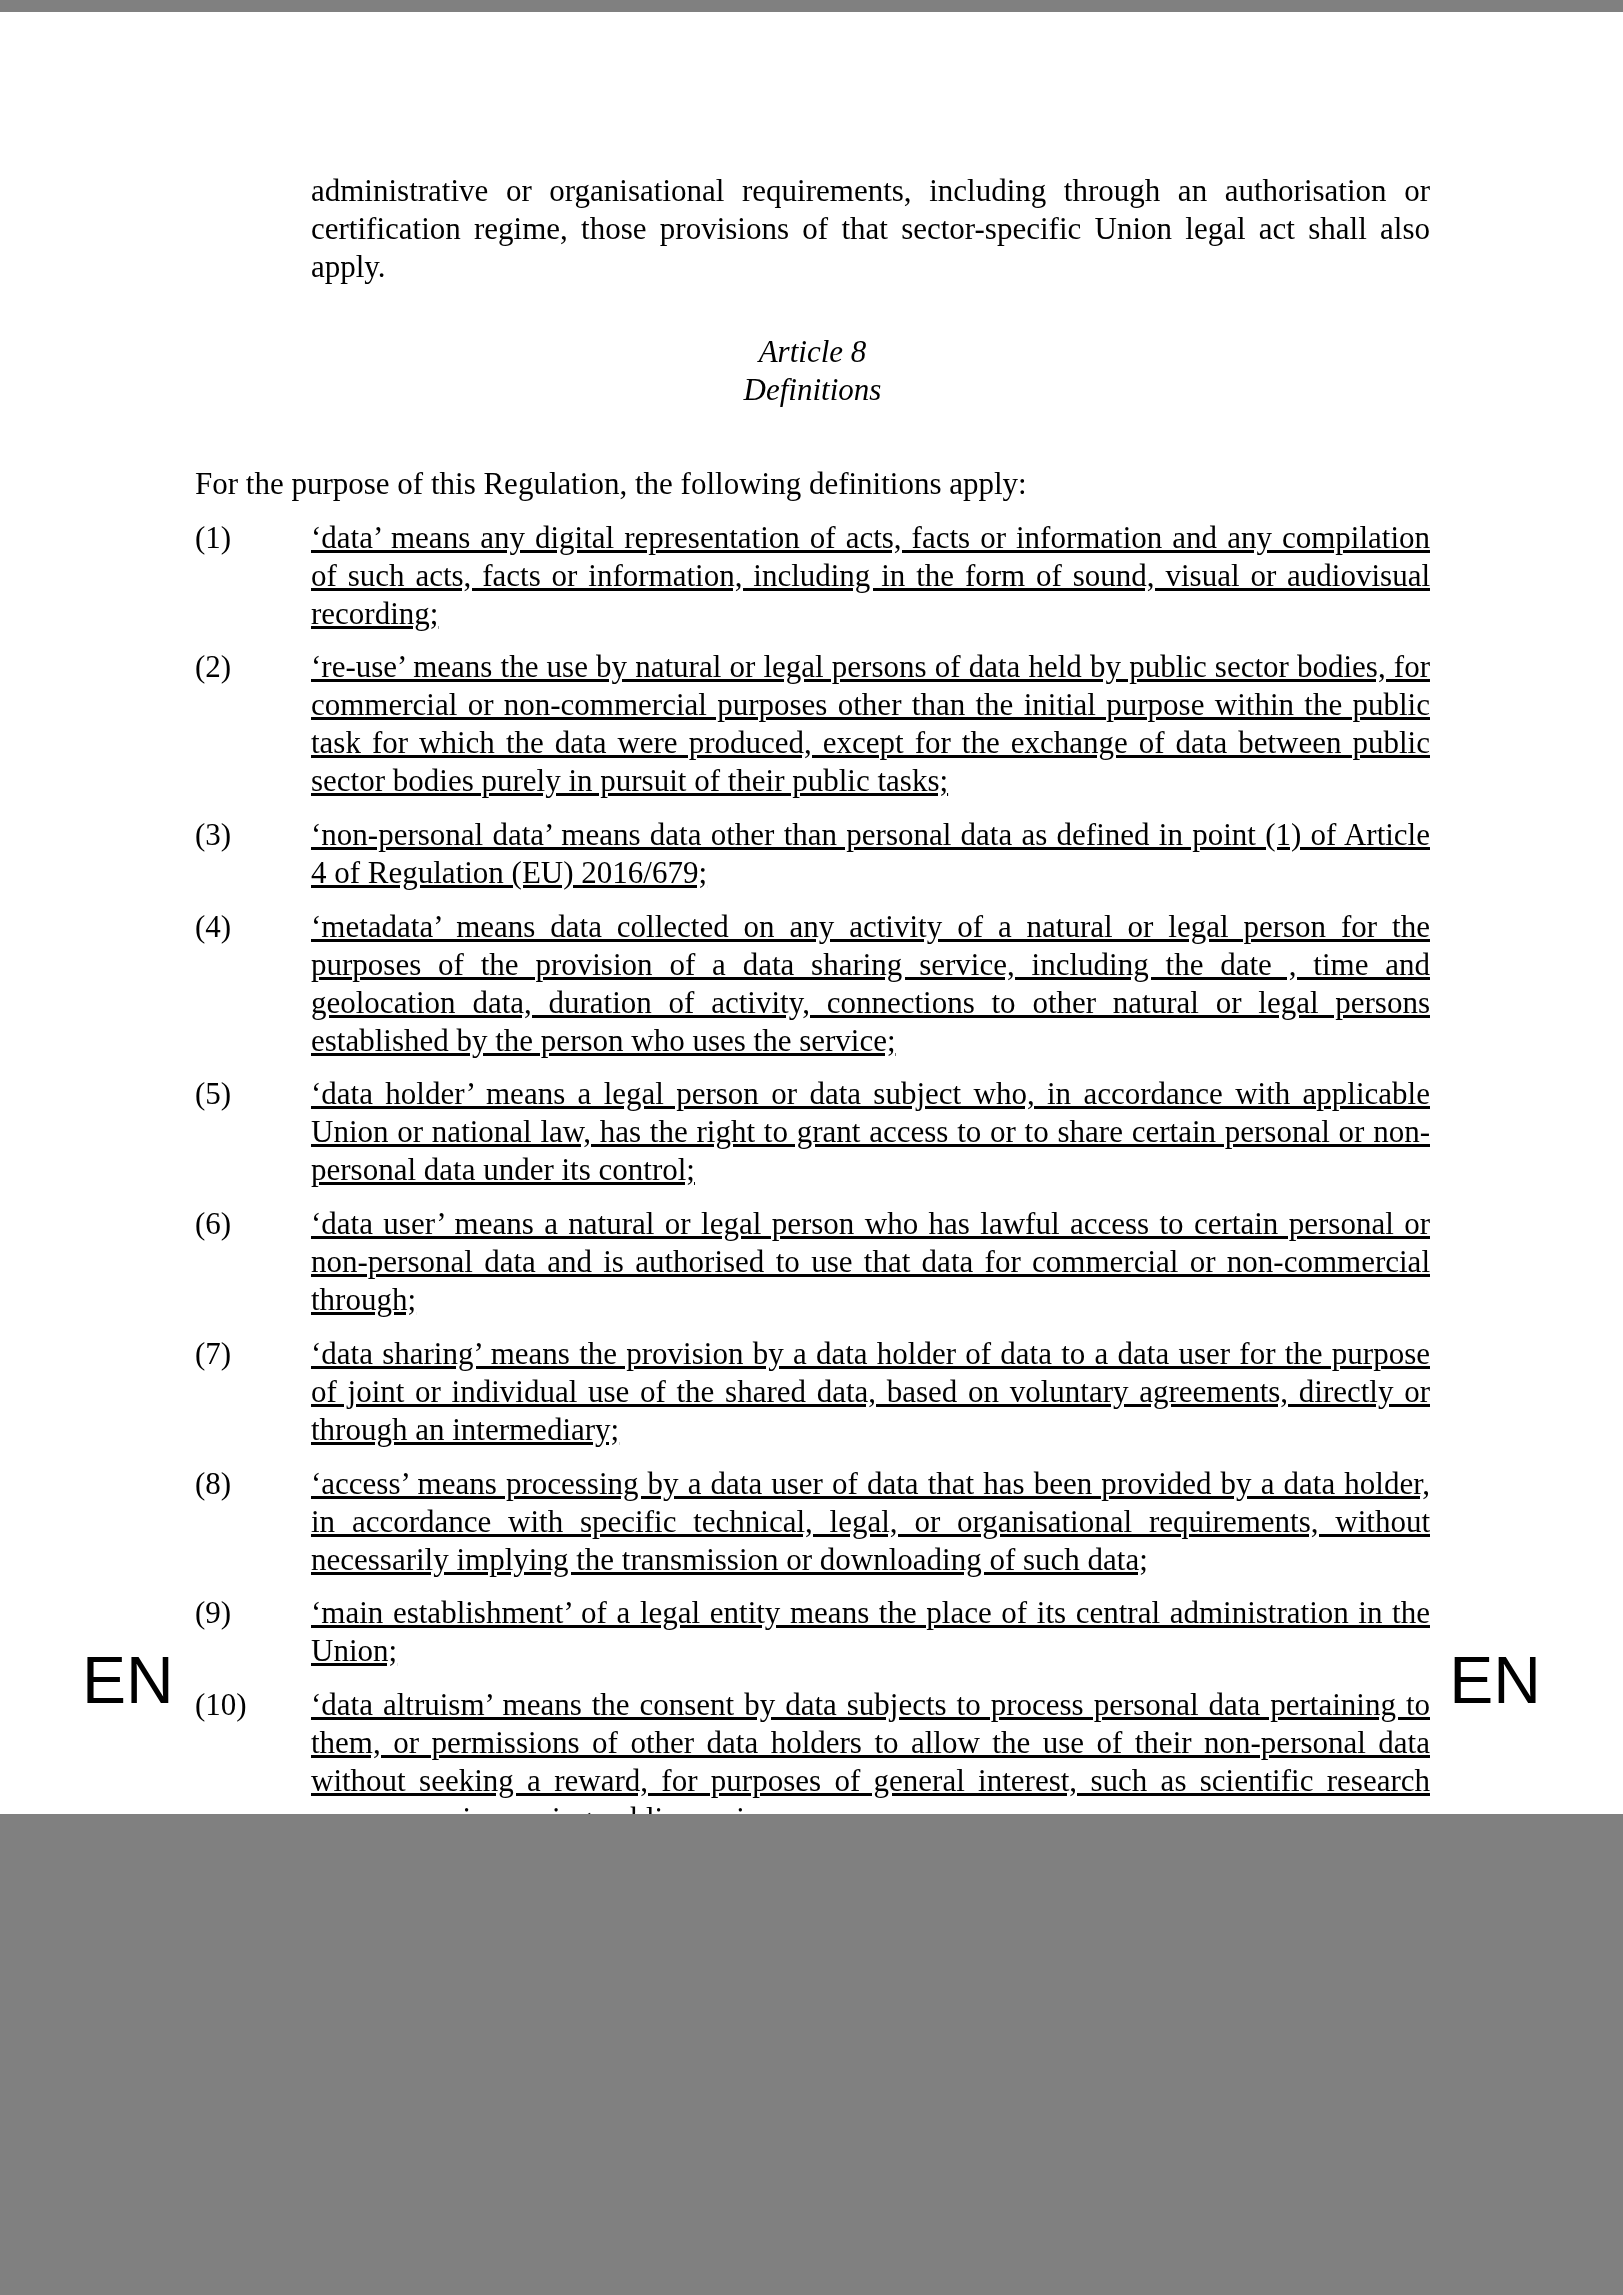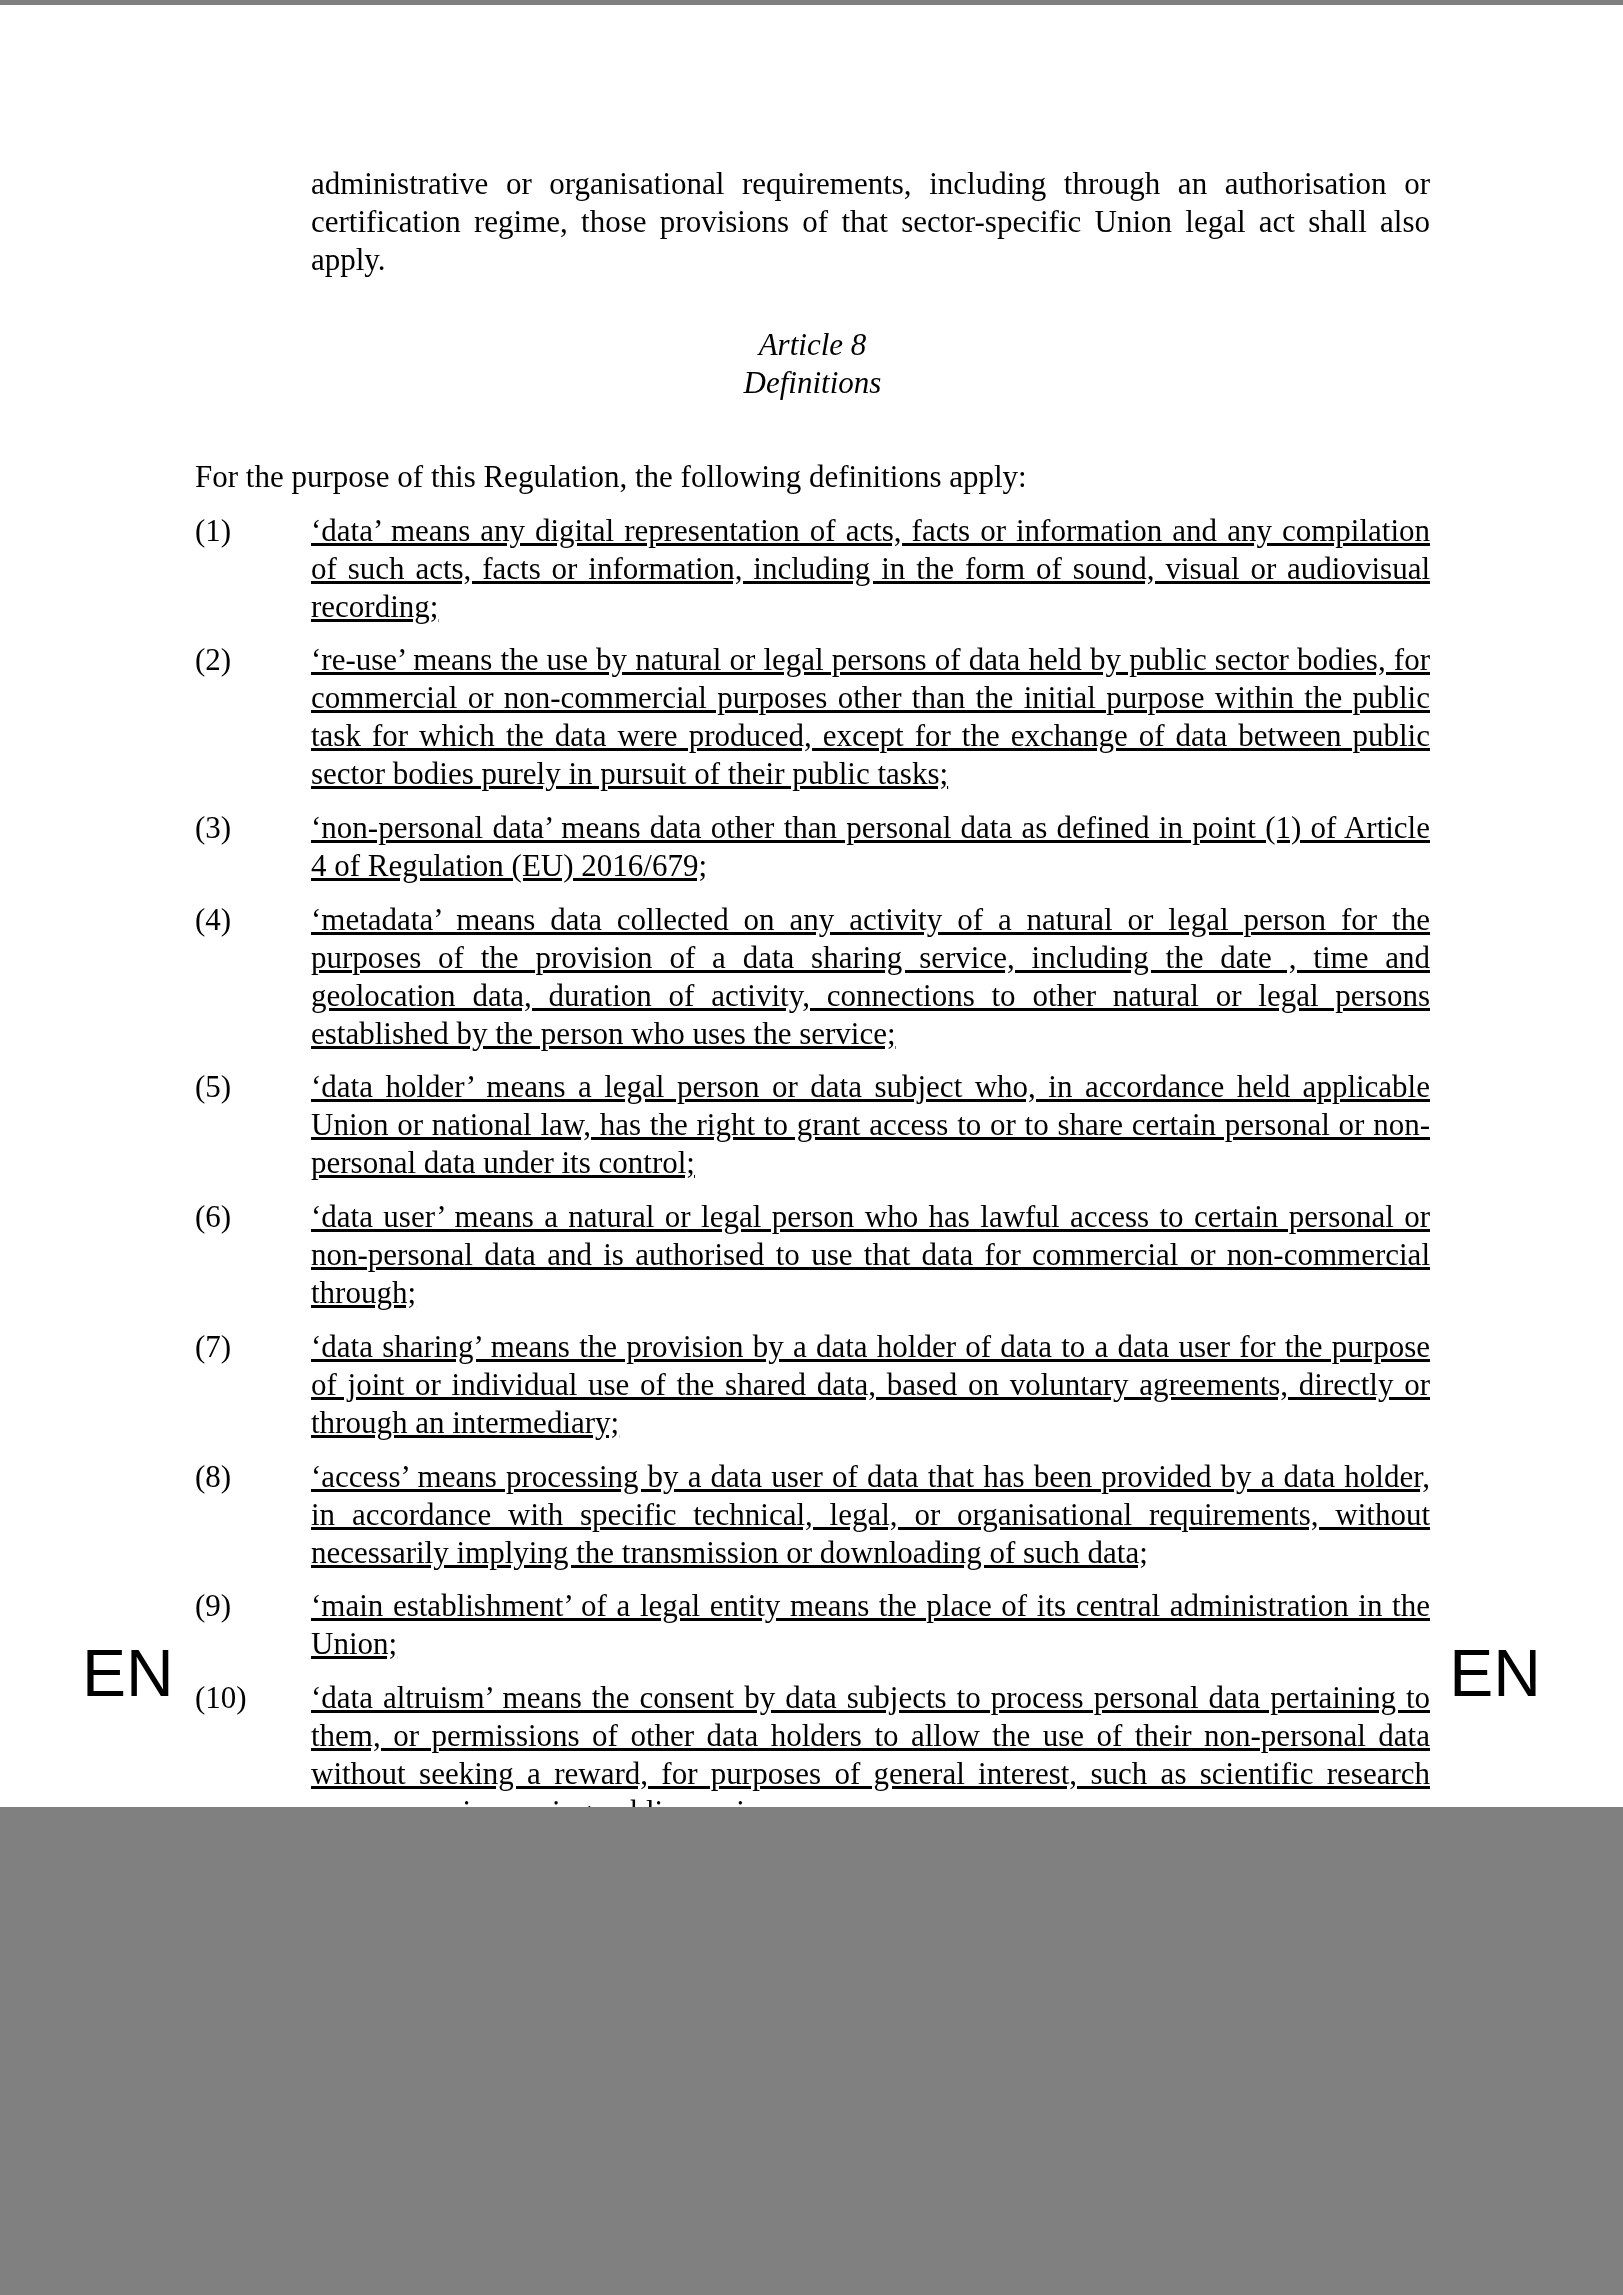--- a/index.html
+++ b/index.html
@@ -4,21 +4,21 @@
 <style>
   html, body {
     margin: 0;
     padding: 0;
     background: #808080;
   }
   .page {
     position: relative;
     width: 1623px;
     height: 1802px;
-    margin: 5px auto;
+    margin: 12px auto;
     background: #ffffff;
     color: #000000;
     font-family: "Liberation Serif", serif;
     font-size: 31px;
     line-height: 38px;
     overflow: hidden;
   }
   .content {
     position: absolute;
     left: 195px;
@@ -108,21 +108,21 @@
         <span class="def-text">‘non-personal data’ means data other than personal data as defined in point (1) of Article 4 of Regulation (EU) 2016/679;</span>
       </div>
 
       <div class="def-item">
         <span class="def-num">(4)</span>
         <span class="def-text">‘metadata’ means data collected on any activity of a natural or legal person for the purposes of the provision of a data sharing service, including the date , time and geolocation data, duration of activity, connections to other natural or legal persons established by the person who uses the service;</span>
       </div>
 
       <div class="def-item">
         <span class="def-num">(5)</span>
-        <span class="def-text">‘data holder’ means a legal person or data subject who, in accordance held applicable Union or national law, has the right to grant access to or to share certain personal or non-personal data under its control;</span>
+        <span class="def-text">‘data holder’ means a legal person or data subject who, in accordance with applicable Union or national law, has the right to grant access to or to share certain personal or non-personal data under its control;</span>
       </div>
 
       <div class="def-item">
         <span class="def-num">(6)</span>
         <span class="def-text">‘data user’ means a natural or legal person who has lawful access to certain personal or non-personal data and is authorised to use that data for commercial or non-commercial through;</span>
       </div>
 
       <div class="def-item">
         <span class="def-num">(7)</span>
         <span class="def-text">‘data sharing’ means the provision by a data holder of data to a data user for the purpose of joint or individual use of the shared data, based on voluntary agreements, directly or through an intermediary;</span>

